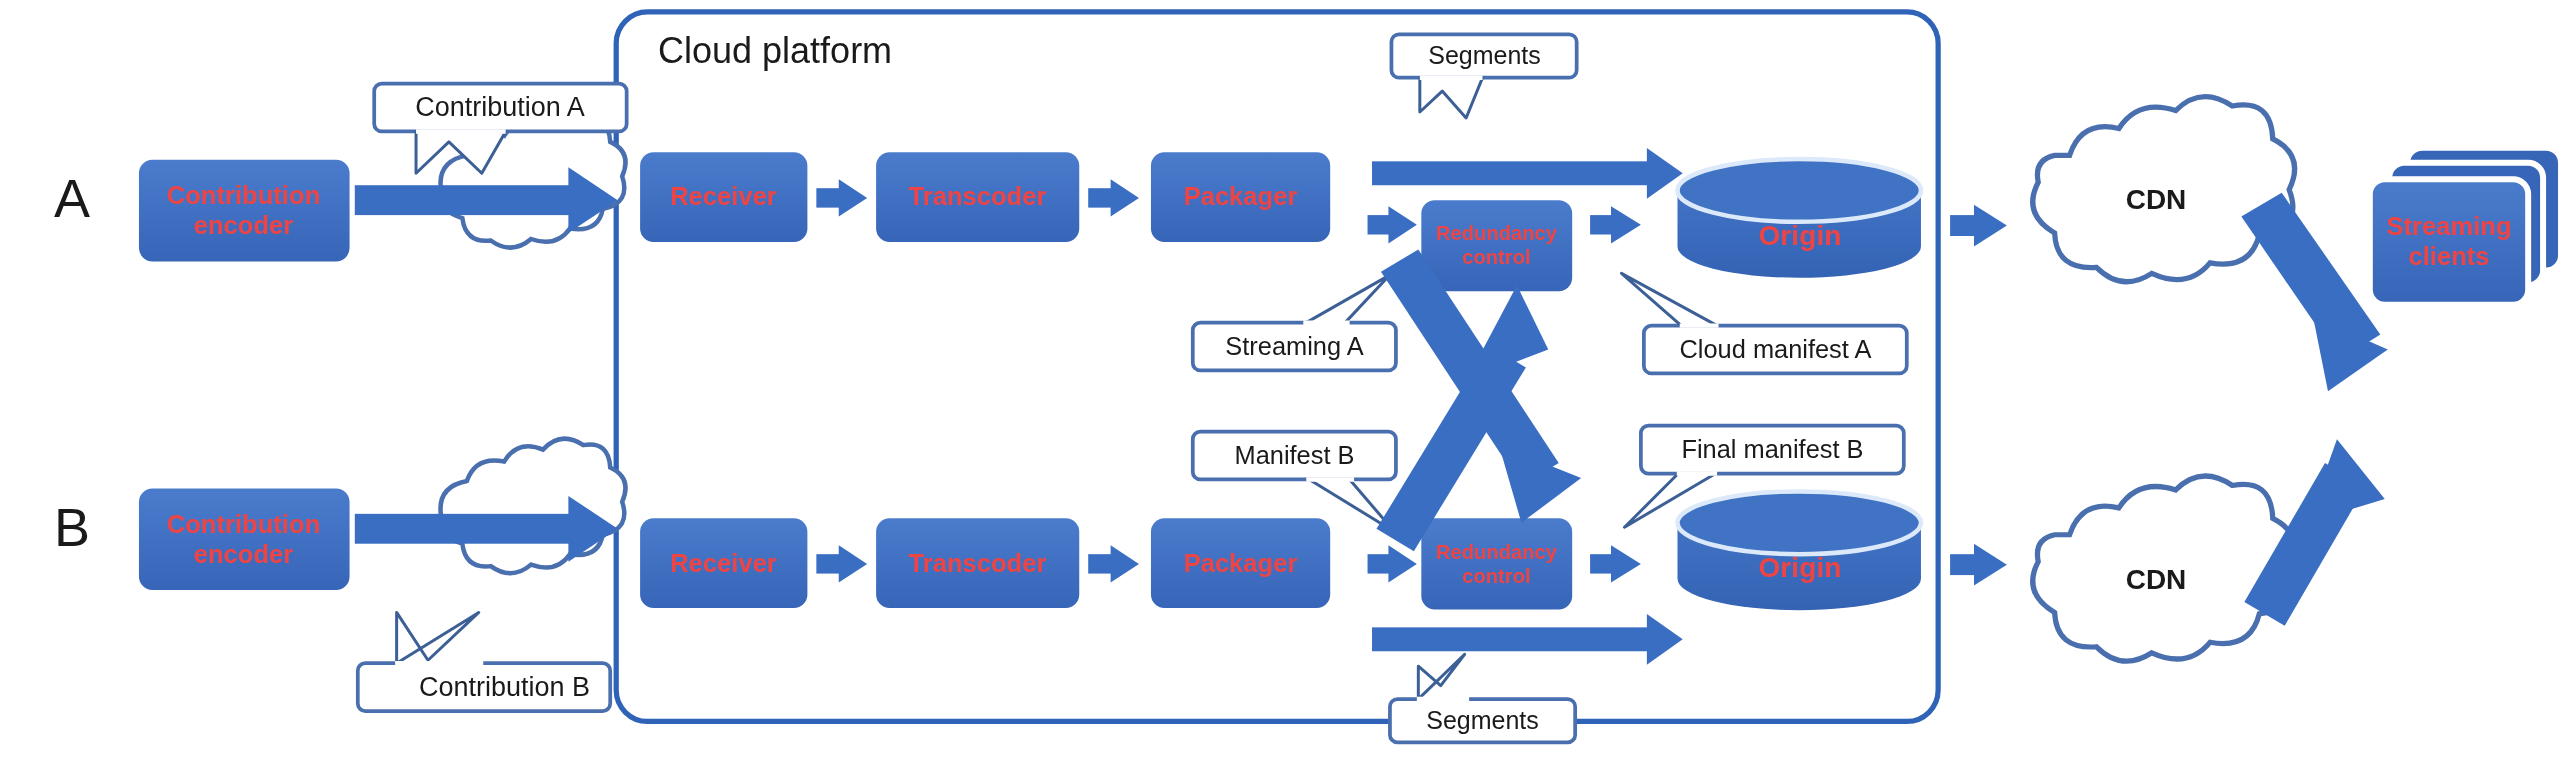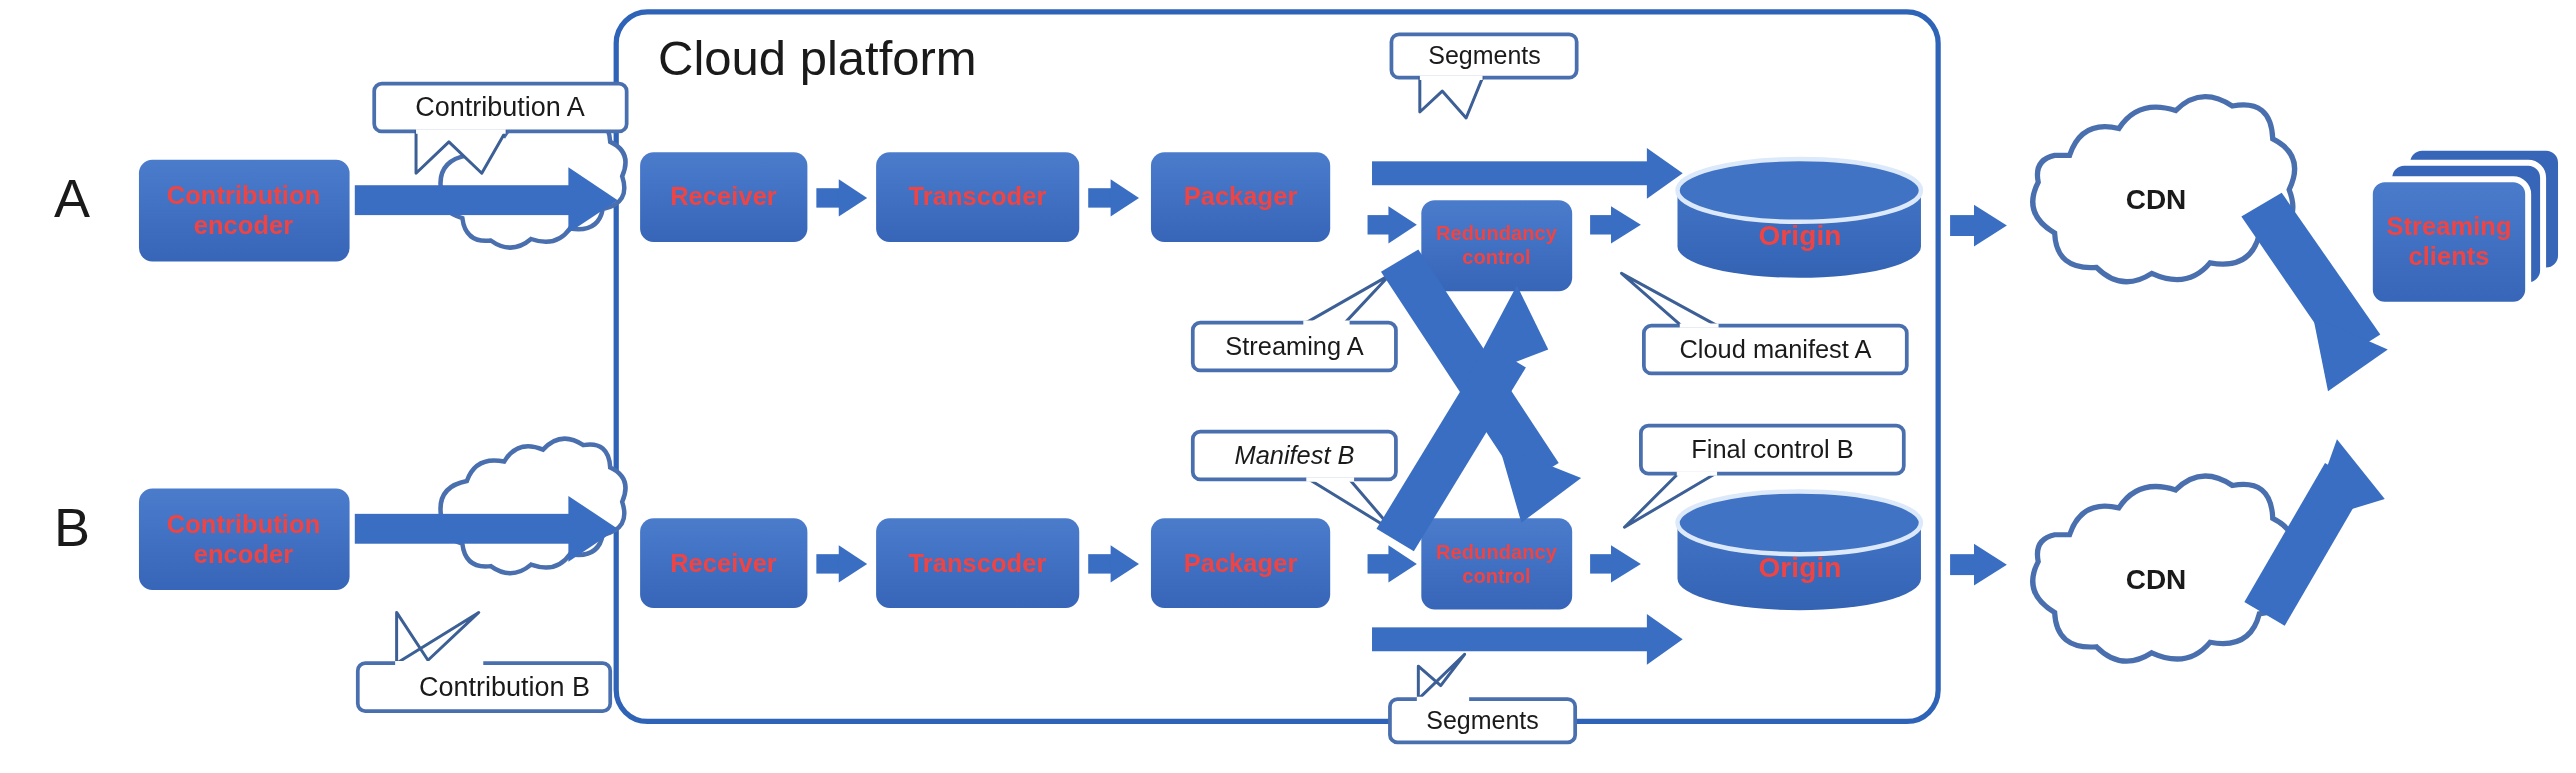--- a/index.html
+++ b/index.html
@@ -213,21 +213,21 @@
   </g>
 
   <rect x="3222" y="198" width="206" height="164" rx="20" ry="20" fill="#3765b8" stroke="#ffffff" stroke-width="8"></rect>
   <rect x="3198" y="218" width="206" height="164" rx="20" ry="20" fill="#3765b8" stroke="#ffffff" stroke-width="8"></rect>
   <rect x="3172" y="240" width="212" height="168" rx="20" ry="20" fill="url(#boxg)" stroke="#ffffff" stroke-width="8"></rect>
 </svg>
 
 <div class="dkl" style="left:42px;top:169px;width:60px;height:60px;font-size:54px;">A</div>
 <div class="dkl" style="left:42px;top:498px;width:60px;height:60px;font-size:54px;">B</div>
 
-<div class="dkl" style="left:658px;top:36px;width:359px;height:46px;font-size:49px;
+<div class="dkl" style="left:658px;top:28px;width:359px;height:46px;font-size:36px;
             justify-content:flex-start;">Cloud platform</div>
 
 <div class="lbl" style="left:138px;top:160px;width:211px;height:102px;font-size:25.4px;white-space:pre-line;">Contribution
 encoder</div>
 <div class="lbl" style="left:640px;top:152px;width:167px;height:90px;font-size:25.4px;">Receiver</div>
 <div class="lbl" style="left:876px;top:152px;width:203px;height:90px;font-size:25.4px;">Transcoder</div>
 <div class="lbl" style="left:1151px;top:152px;width:179px;height:90px;font-size:25.4px;">Packager</div>
 <div class="lbl" style="left:1421px;top:200px;width:151px;height:91px;font-size:20px;white-space:pre-line;">Redundancy
 control</div>
 <div class="lbl" style="left:1678px;top:200px;width:244px;height:72px;font-size:28px;">Origin</div>
@@ -243,20 +243,20 @@
 <div class="lbl" style="left:640px;top:519px;width:167px;height:90px;font-size:25.4px;">Receiver</div>
 <div class="lbl" style="left:876px;top:519px;width:203px;height:90px;font-size:25.4px;">Transcoder</div>
 <div class="lbl" style="left:1151px;top:519px;width:179px;height:90px;font-size:25.4px;">Packager</div>
 <div class="lbl" style="left:1421px;top:519px;width:151px;height:91px;font-size:20px;white-space:pre-line;">Redundancy
 control</div>
 <div class="lbl" style="left:1678px;top:532px;width:244px;height:72px;font-size:28px;">Origin</div>
 <div class="dkl" style="left:2070px;top:559px;width:172px;height:42px;font-size:28px;font-weight:bold;">CDN</div>
 
 <div class="dkl" style="left:357px;top:664px;width:253px;height:48px;font-size:27px;margin-left:21px;">Contribution B</div>
 <div class="dkl" style="left:1390px;top:699px;width:185px;height:43px;font-size:25px;">Segments</div>
-<div class="dkl" style="left:1193px;top:432px;width:203px;height:48px;font-size:25.4px;font-style:italic;">Manifest B</div>
-<div class="dkl" style="left:1641px;top:426px;width:263px;height:48px;font-size:25.4px;">Final control B</div>
+<div class="dkl" style="left:1193px;top:432px;width:203px;height:48px;font-size:25.4px;">Manifest B</div>
+<div class="dkl" style="left:1641px;top:426px;width:263px;height:48px;font-size:25.4px;">Final manifest B</div>
 
 <div class="lbl" style="left:2370px;top:179px;width:158px;height:126px;font-size:25.4px;white-space:pre-line;">Streaming
 clients</div>
 
 </div>
 
 
 </body></html>

